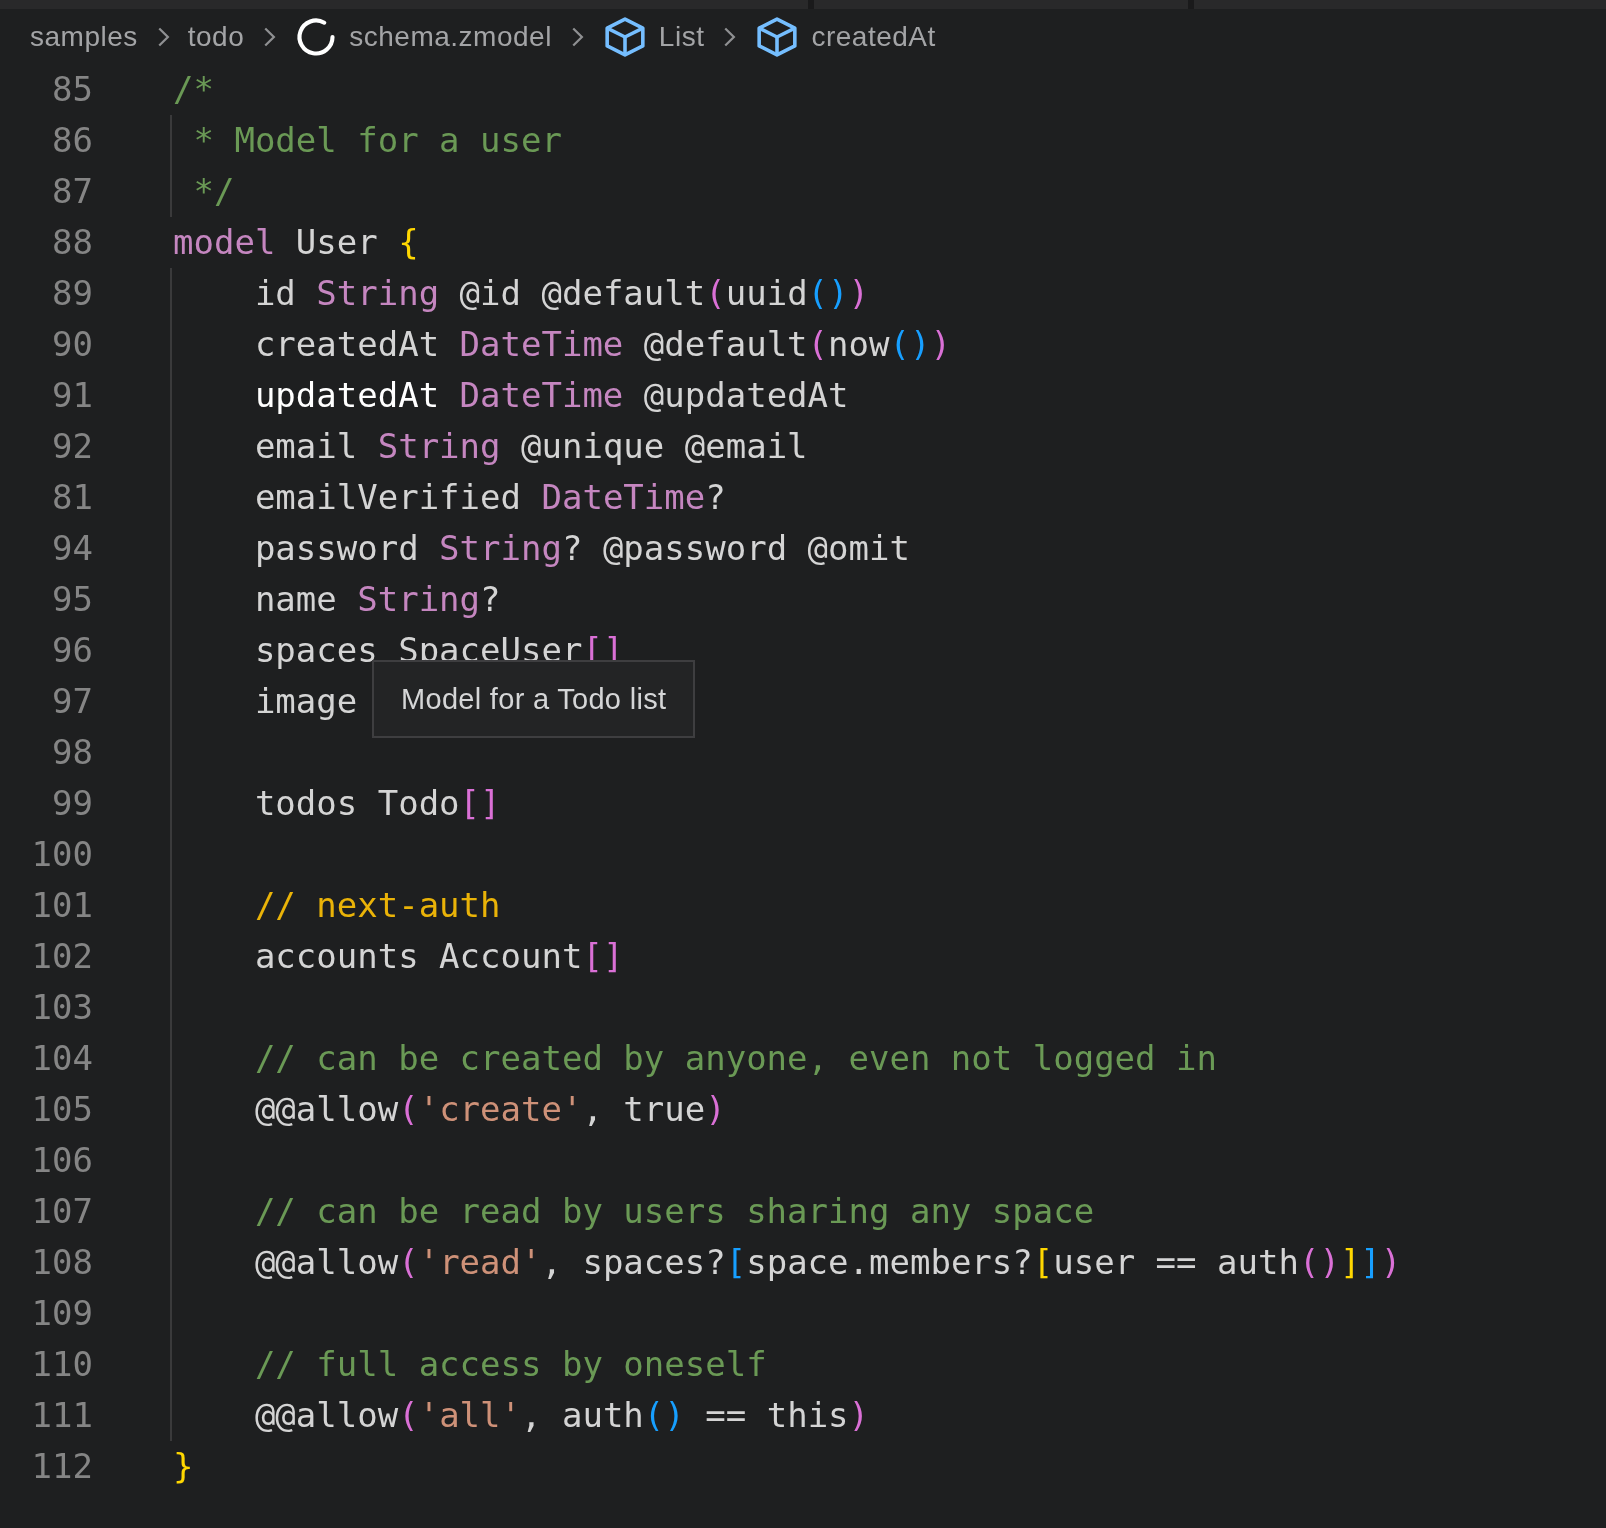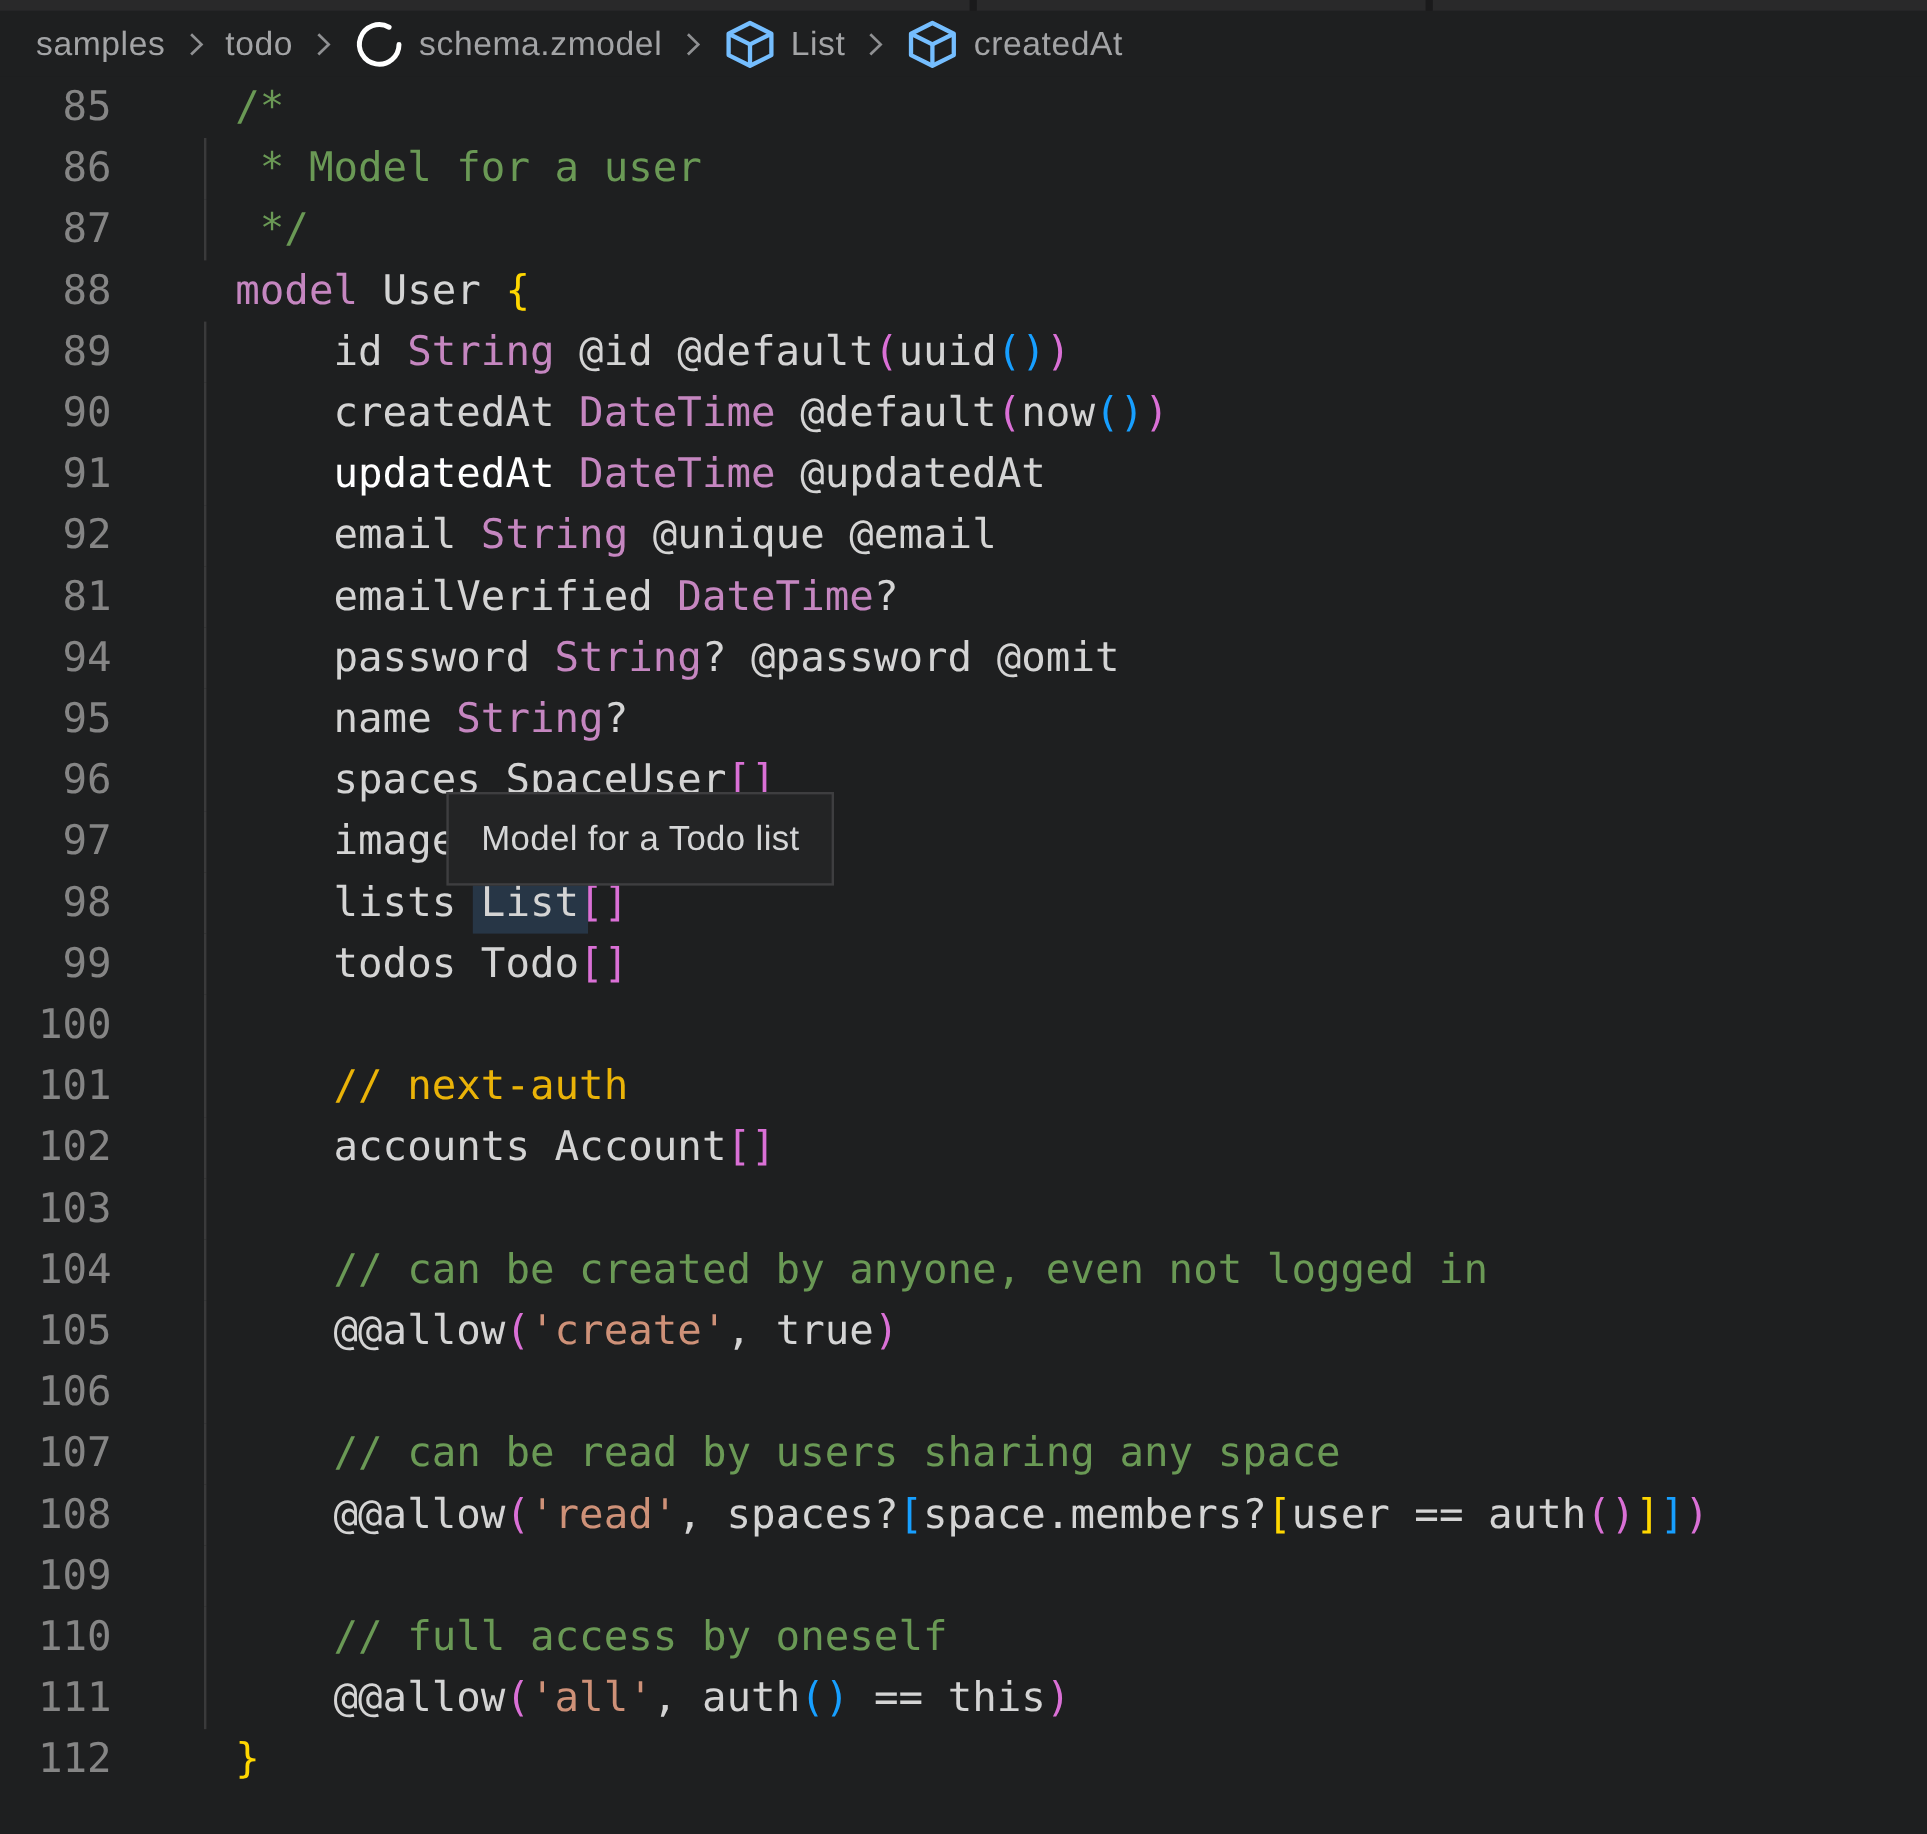--- a/index.html
+++ b/index.html
@@ -46,21 +46,20 @@
     left: 0; top: 64px; right: 0;
     font-family: "DejaVu Sans Mono", monospace;
     font-size: 34px;
   }
   .line {
     position: relative;
     height: 51px;
     line-height: 51px;
     display: flex;
     white-space: pre;
-    gap: 23px;
   }
   .ln {
     flex: 0 0 93px;
     text-align: right;
     color: #858585;
     user-select: none;
   }
   .code { margin-left: 80px; }
   .indent-guide {
     position: absolute;
@@ -171,21 +170,21 @@
     <div class="line"><span class="ln">88</span><span class="code"><span class="tok" style="color: rgb(197, 134, 192);">model</span><span class="tok" style="color: rgb(212, 212, 212);"> User </span><span class="tok" style="color: rgb(255, 215, 0);">{</span></span></div>
     <div class="line"><span class="ln">89</span><div class="indent-guide"></div><span class="code"><span class="tok" style="color: rgb(212, 212, 212);">    id </span><span class="tok" style="color: rgb(197, 134, 192);">String</span><span class="tok" style="color: rgb(212, 212, 212);"> @id @default</span><span class="tok" style="color: rgb(218, 112, 214);">(</span><span class="tok" style="color: rgb(212, 212, 212);">uuid</span><span class="tok" style="color: rgb(23, 159, 255);">(</span><span class="tok" style="color: rgb(23, 159, 255);">)</span><span class="tok" style="color: rgb(218, 112, 214);">)</span></span></div>
     <div class="line"><span class="ln">90</span><div class="indent-guide"></div><span class="code"><span class="tok" style="color: rgb(212, 212, 212);">    createdAt </span><span class="tok" style="color: rgb(197, 134, 192);">DateTime</span><span class="tok" style="color: rgb(212, 212, 212);"> @default</span><span class="tok" style="color: rgb(218, 112, 214);">(</span><span class="tok" style="color: rgb(212, 212, 212);">now</span><span class="tok" style="color: rgb(23, 159, 255);">(</span><span class="tok" style="color: rgb(23, 159, 255);">)</span><span class="tok" style="color: rgb(218, 112, 214);">)</span></span></div>
     <div class="line"><span class="ln">91</span><div class="indent-guide"></div><span class="code"><span class="tok" style="color: #ffffff;">    updatedAt </span><span class="tok" style="color: rgb(197, 134, 192);">DateTime</span><span class="tok" style="color: rgb(212, 212, 212);"> @updatedAt</span></span></div>
     <div class="line"><span class="ln">92</span><div class="indent-guide"></div><span class="code"><span class="tok" style="color: rgb(212, 212, 212);">    email </span><span class="tok" style="color: rgb(197, 134, 192);">String</span><span class="tok" style="color: rgb(212, 212, 212);"> @unique @email</span></span></div>
     <div class="line"><span class="ln">81</span><div class="indent-guide"></div><span class="code"><span class="tok" style="color: rgb(212, 212, 212);">    emailVerified </span><span class="tok" style="color: rgb(197, 134, 192);">DateTime</span><span class="tok" style="color: rgb(212, 212, 212);">?</span></span></div>
     <div class="line"><span class="ln">94</span><div class="indent-guide"></div><span class="code"><span class="tok" style="color: rgb(212, 212, 212);">    password </span><span class="tok" style="color: rgb(197, 134, 192);">String</span><span class="tok" style="color: rgb(212, 212, 212);">? @password @omit</span></span></div>
     <div class="line"><span class="ln">95</span><div class="indent-guide"></div><span class="code"><span class="tok" style="color: rgb(212, 212, 212);">    name </span><span class="tok" style="color: rgb(197, 134, 192);">String</span><span class="tok" style="color: rgb(212, 212, 212);">?</span></span></div>
     <div class="line"><span class="ln">96</span><div class="indent-guide"></div><span class="code"><span class="tok" style="color: rgb(212, 212, 212);">    spaces SpaceUser</span><span class="tok" style="color: rgb(218, 112, 214);">[</span><span class="tok" style="color: rgb(218, 112, 214);">]</span></span></div>
     <div class="line"><span class="ln">97</span><div class="indent-guide"></div><span class="code"><span class="tok" style="color: rgb(212, 212, 212); margin-top: 32px;">    image</span></span></div>
-    <div class="line"><span class="ln">98</span><div class="indent-guide"></div><span class="code"><span class="tok" style="color: rgb(212, 212, 212);">    lists </span><span class="tok word-hl" style="color: rgb(212, 212, 212);">List</span><span class="tok" style="color: rgb(218, 112, 214);">[</span><span class="tok" style="color: rgb(218, 112, 214);">]</span></span></div>
+    <div class="line"><span class="ln">98</span><div class="indent-guide"></div></div>
     <div class="line"><span class="ln">99</span><div class="indent-guide"></div><span class="code"><span class="tok" style="color: rgb(212, 212, 212);">    todos Todo</span><span class="tok" style="color: rgb(218, 112, 214);">[</span><span class="tok" style="color: rgb(218, 112, 214);">]</span></span></div>
     <div class="line"><span class="ln">100</span><div class="indent-guide"></div><span class="code"></span></div>
     <div class="line"><span class="ln">101</span><div class="indent-guide"></div><span class="code"><span class="tok" style="color: #eab308;">    // next-auth</span></span></div>
     <div class="line"><span class="ln">102</span><div class="indent-guide"></div><span class="code"><span class="tok" style="color: rgb(212, 212, 212);">    accounts Account</span><span class="tok" style="color: rgb(218, 112, 214);">[</span><span class="tok" style="color: rgb(218, 112, 214);">]</span></span></div>
     <div class="line"><span class="ln">103</span><div class="indent-guide"></div><span class="code"></span></div>
     <div class="line"><span class="ln">104</span><div class="indent-guide"></div><span class="code"><span class="tok" style="color: rgb(106, 153, 85);">    // can be created by anyone, even not logged in</span></span></div>
     <div class="line"><span class="ln">105</span><div class="indent-guide"></div><span class="code"><span class="tok" style="color: rgb(212, 212, 212);">    @@allow</span><span class="tok" style="color: rgb(218, 112, 214);">(</span><span class="tok" style="color: rgb(206, 145, 120);">'create'</span><span class="tok" style="color: rgb(212, 212, 212);">, true</span><span class="tok" style="color: rgb(218, 112, 214);">)</span></span></div>
     <div class="line"><span class="ln">106</span><div class="indent-guide"></div><span class="code"></span></div>
     <div class="line"><span class="ln">107</span><div class="indent-guide"></div><span class="code"><span class="tok" style="color: rgb(106, 153, 85);">    // can be read by users sharing any space</span></span></div>
     <div class="line"><span class="ln">108</span><div class="indent-guide"></div><span class="code"><span class="tok" style="color: rgb(212, 212, 212);">    @@allow</span><span class="tok" style="color: rgb(218, 112, 214);">(</span><span class="tok" style="color: rgb(206, 145, 120);">'read'</span><span class="tok" style="color: rgb(212, 212, 212);">, spaces?</span><span class="tok" style="color: rgb(23, 159, 255);">[</span><span class="tok" style="color: rgb(212, 212, 212);">space.members?</span><span class="tok" style="color: rgb(255, 215, 0);">[</span><span class="tok" style="color: rgb(212, 212, 212);">user == auth</span><span class="tok" style="color: rgb(218, 112, 214);">(</span><span class="tok" style="color: rgb(218, 112, 214);">)</span><span class="tok" style="color: rgb(255, 215, 0);">]</span><span class="tok" style="color: rgb(23, 159, 255);">]</span><span class="tok" style="color: rgb(218, 112, 214);">)</span></span></div>

